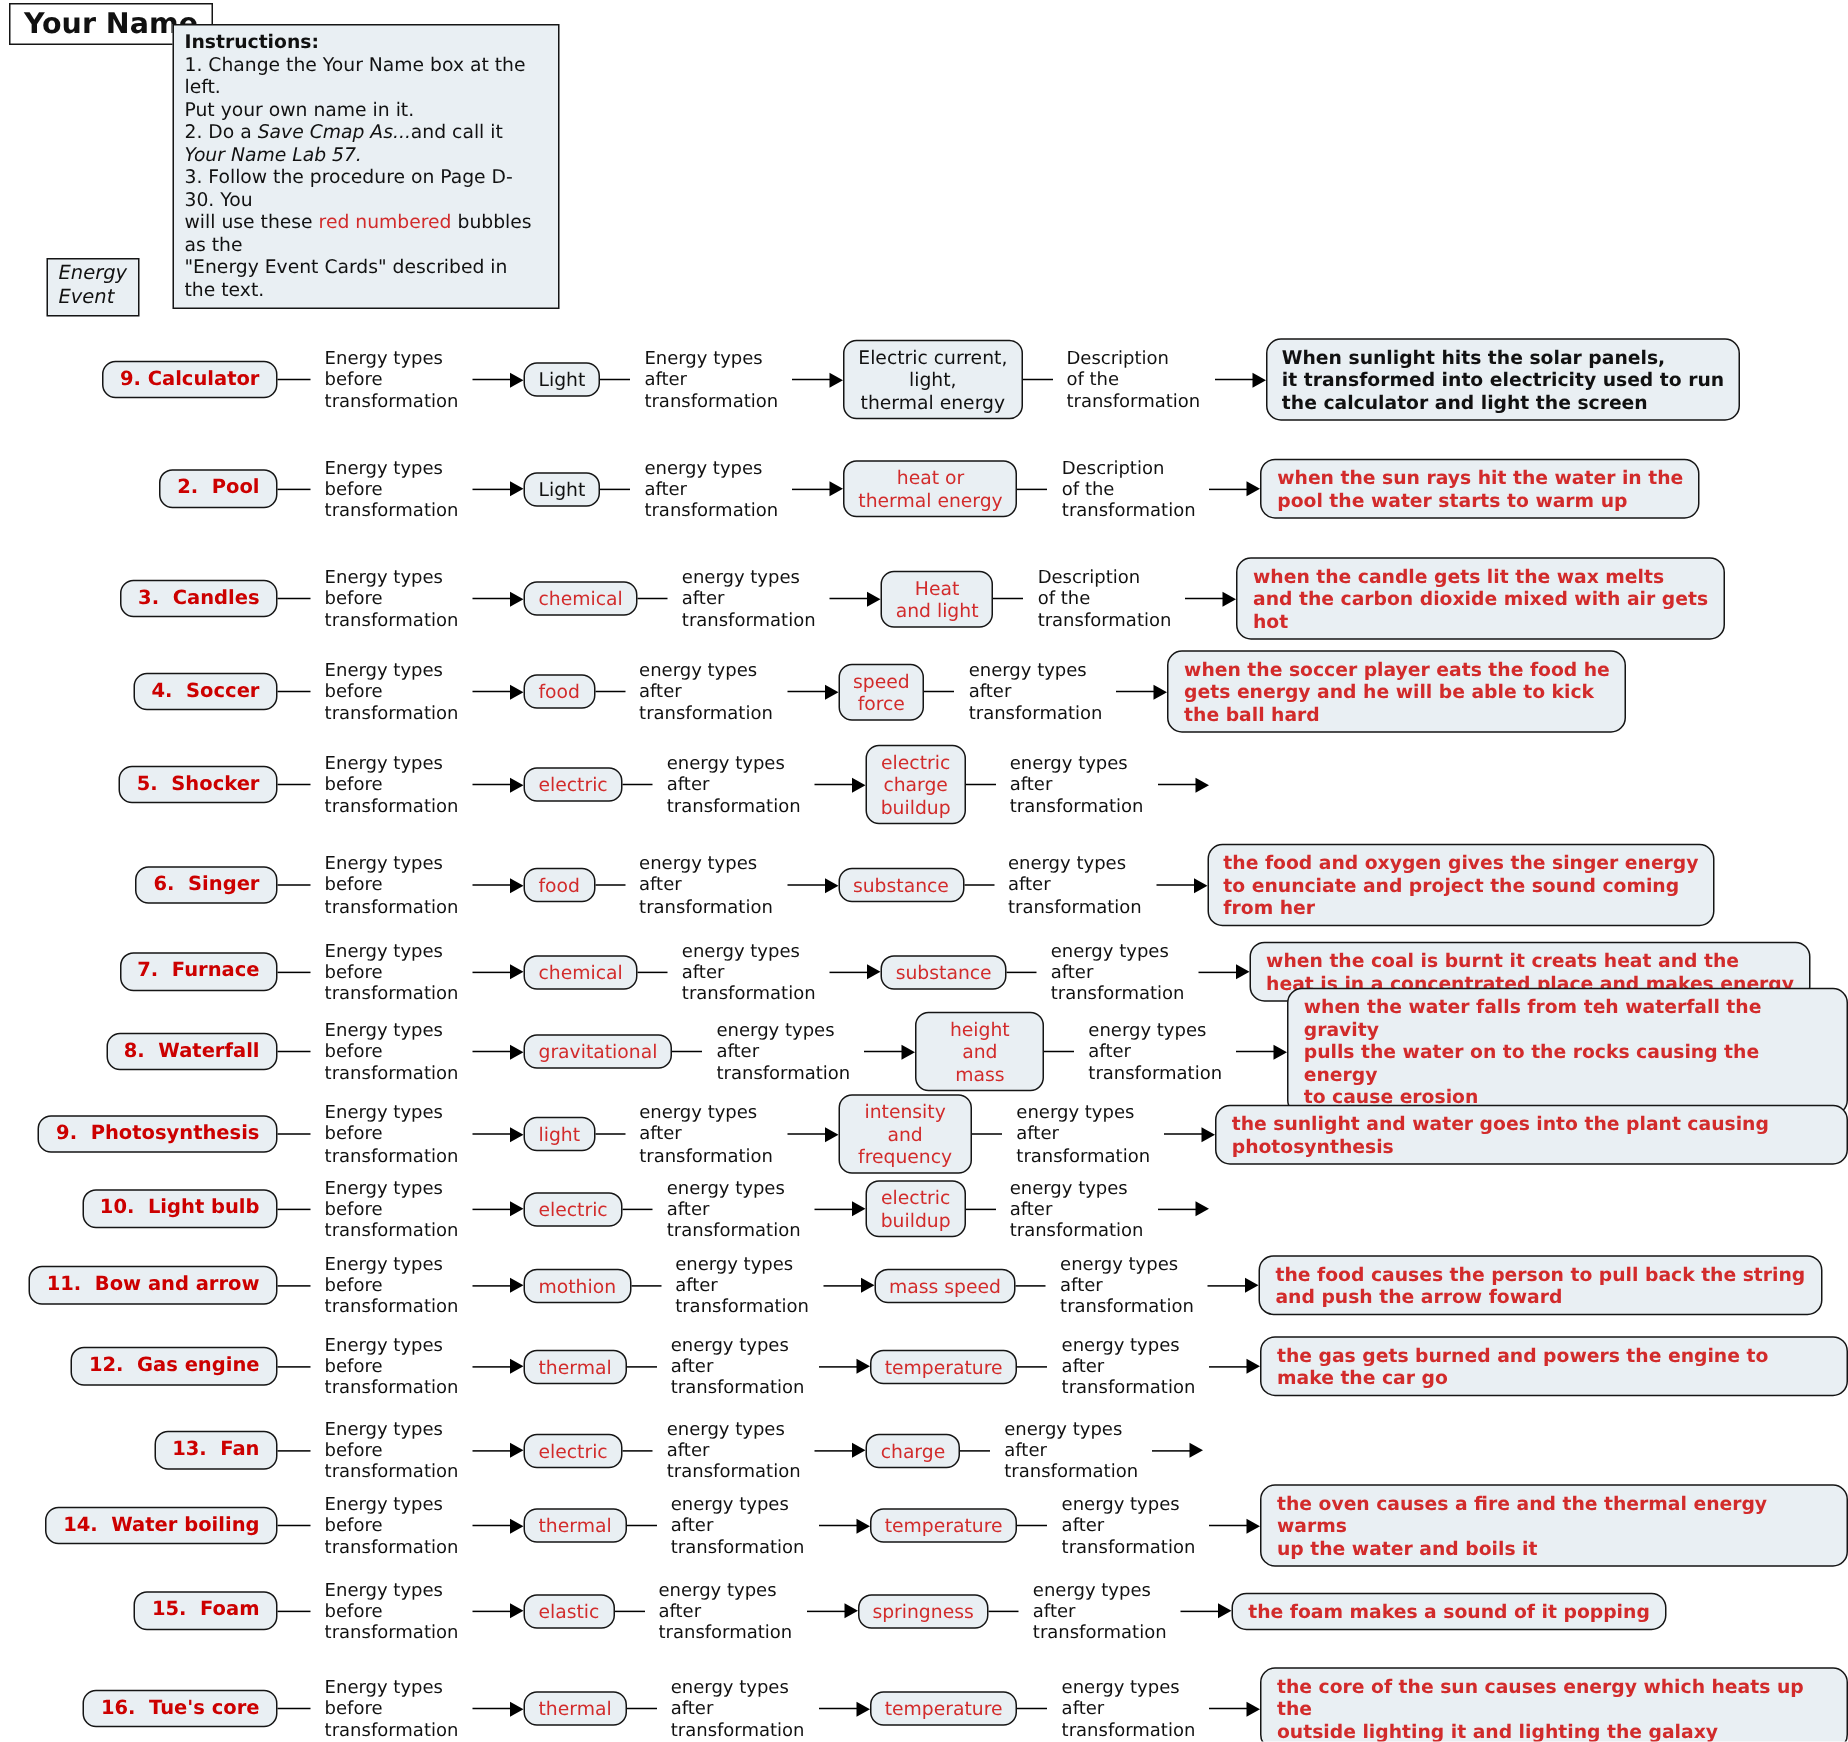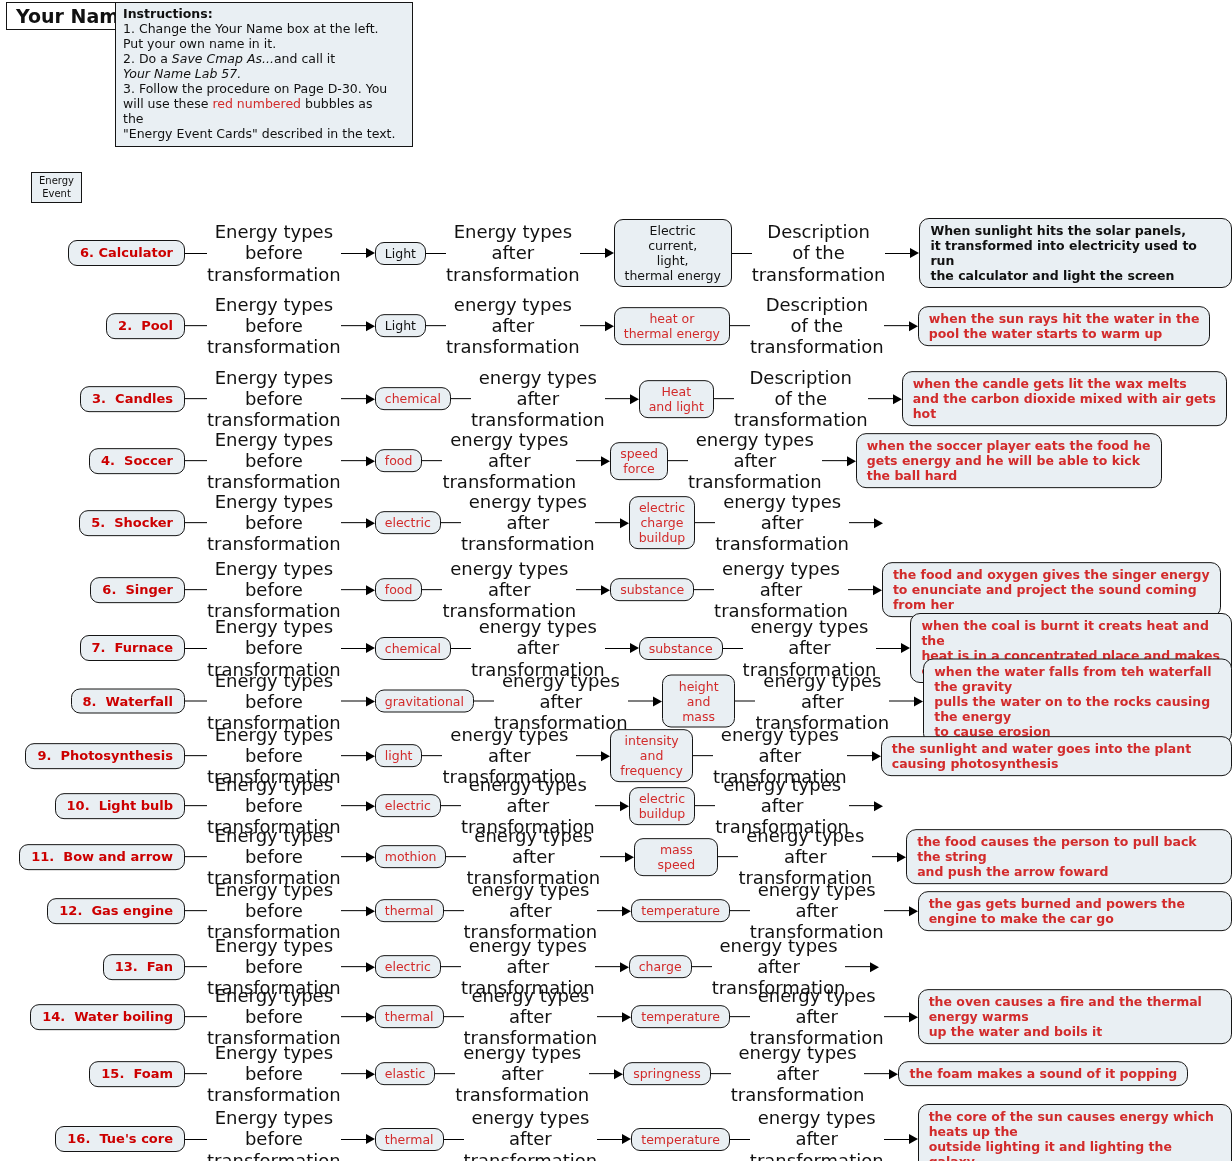--- a/index.html
+++ b/index.html
@@ -39,22 +39,22 @@
   }
   .desc-node{
     text-align:left;
     border-radius:10px;
     padding:4px 10px;
     font-weight:bold;
   }
   .cell-event{flex:0 0 185px;display:flex;justify-content:flex-end;}
   .cell-lbl{flex:0 0 108px;display:flex;justify-content:center;}
   .lbl{
-    white-space:pre-line;text-align:center;
-    font-size:18px;line-height:1.18;color:var(--ink);
+    white-space:pre-line;text-align:left;
+    font-size:12px;line-height:1.18;color:var(--ink);
   }
   .seg{display:flex;align-items:center;}
   .seg::before{content:"";flex:1 1 auto;border-top:1.5px solid #000;}
   .seg.arrow::after{
     content:"";flex:0 0 auto;width:0;height:0;
     border-left:9px solid #000;
     border-top:5px solid transparent;
     border-bottom:5px solid transparent;
     margin-left:-1px;
   }
@@ -68,33 +68,33 @@
     transform:translateY(-50%);
   }
   
   .your-name-box{
     position:absolute;left:6px;top:2px;
     border:1.5px solid #151515;background:#ffffff;
     font-weight:bold;font-size:19px;
     padding:2px 9px;white-space:pre;
   }
   .instructions-box{
-    position:absolute;left:115px;top:2px;width:298px;
+    position:absolute;left:115px;top:16px;width:258px;
     border:1.5px solid #151515;background:var(--node-fill);
     font-size:12.5px;line-height:15px;
     padding:3px 15px 5px 7px;
   }
   .instructions-box .title{font-weight:bold;}
   .italic{font-style:italic;}
   .red-inline{color:var(--red);margin-top:16px;}
   .energy-event-box{
     position:absolute;left:31px;top:172px;
     border:1.2px solid #151515;background:var(--node-fill);
-    font-size:10px;line-height:1.25;
-    padding:2px 7px;text-align:center;white-space:pre-line;
+    font-size:13px;line-height:1.25;
+    padding:2px 7px;white-space:pre-line;font-style:italic;
   }
 </style>
 </head>
 <body>
 
 <div id="canvas">
 
   <div class="your-name-box">Your Name</div>
 
   <div class="instructions-box">
@@ -106,21 +106,21 @@
     <div>3.  Follow the procedure on Page D-30.  You</div>
     <div><span>will use these </span><span class="red-inline">red numbered</span><span> bubbles as the</span></div>
     <div>"Energy Event Cards" described in the text.</div>
   </div>
 
   <div class="energy-event-box">Energy
 Event</div>
 
     <div class="map-row" style="top: 253px;">
       <div class="cell-event">
-        <div class="node event-node">6. Calculator</div>
+        <div class="node event-node">9. Calculator</div>
       </div>
       <div class="seg s1"></div>
       <div class="cell-lbl">
         <div class="lbl">Energy types
 before
 transformation</div>
       </div>
       <div class="seg arrow sa"></div>
       <div class="node black-text">Light</div>
       <div class="seg s2"></div>

